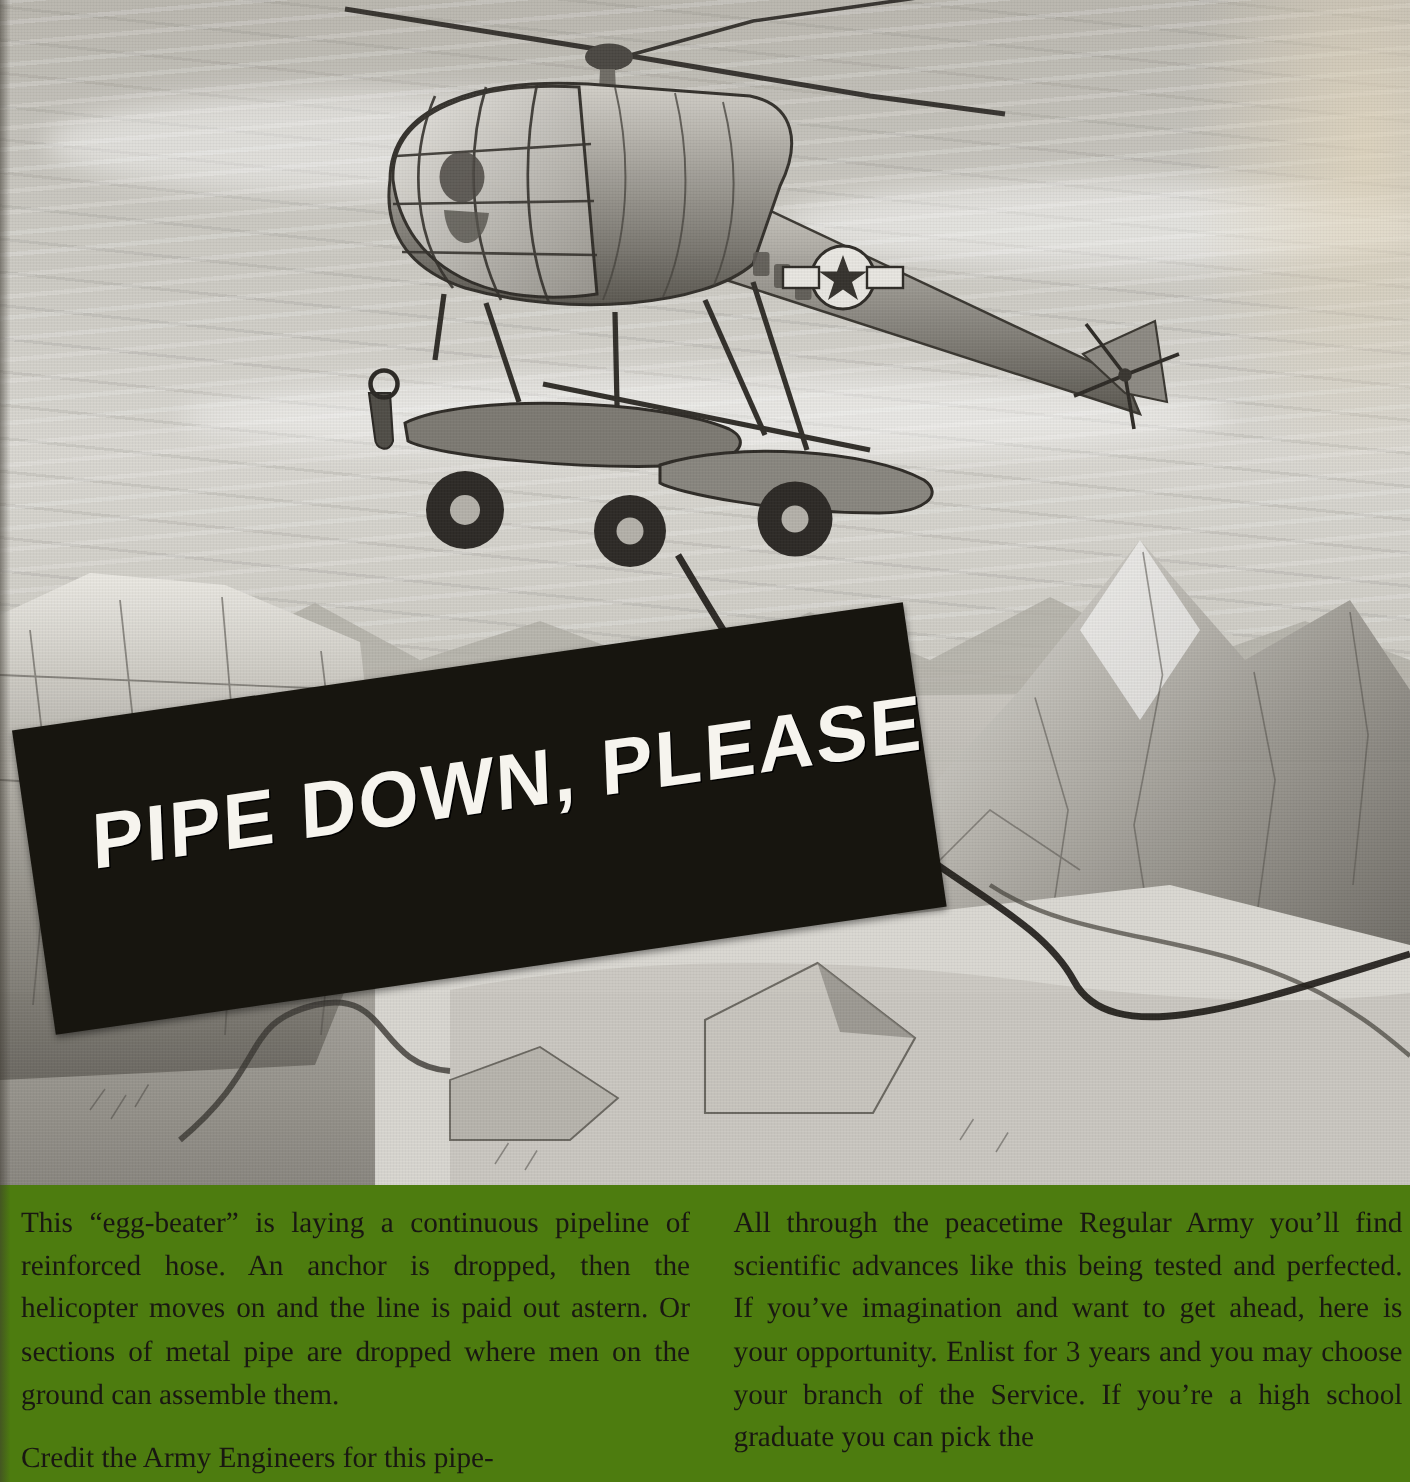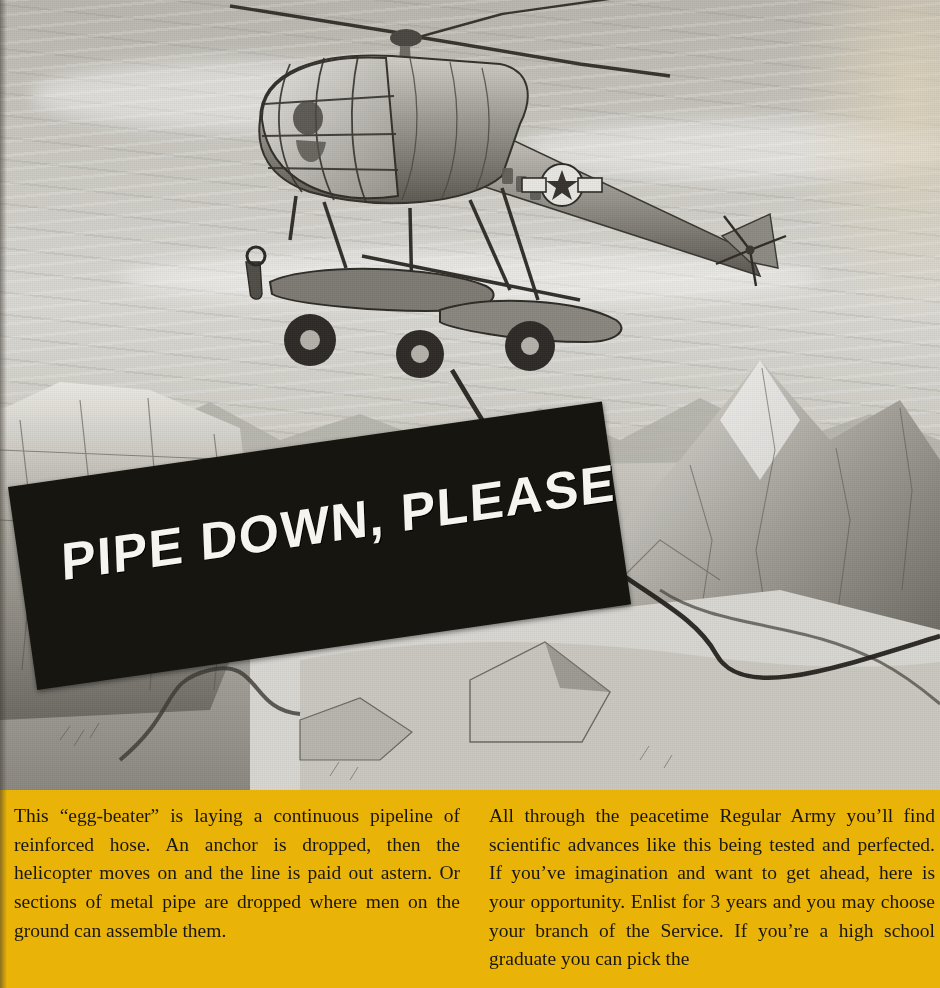--- a/index.html
+++ b/index.html
@@ -96,21 +96,21 @@
     text-shadow: 1px 1px 0 #000;
   }
 
   
   .columns {
     position: absolute;
     left: 0;
     top: 790px;
     width: 940px;
     height: 198px;
-    background: #eab308;
+    background: #4d7c0f;
     padding: 0;
   }
   .col {
     position: absolute;
     top: 12px;
     width: 446px;
     font-size: 19.5px;
     line-height: 1.47;
     text-align: justify;
     color: #191712;
@@ -298,20 +298,21 @@
     <div class="grain"></div>
 
     <div class="banner">
       <div class="banner-text">PIPE DOWN, PLEASE</div>
     </div>
   </div>
 
   <div class="columns">
     <div class="col left">
       <p>This “egg-beater” is laying a continuous pipeline of reinforced hose. An anchor is dropped, then the helicopter moves on and the line is paid out astern. Or sections of metal pipe are dropped where men on the ground can assemble them.</p>
+      <p>Credit the Army Engineers for this pipe-</p>
     </div>
     <div class="col right">
       <p>All through the peacetime Regular Army you’ll find scientific advances like this being tested and perfected. If you’ve imagination and want to get ahead, here is your opportunity. Enlist for 3 years and you may choose your branch of the Service. If you’re a high school graduate you can pick the</p>
     </div>
   </div>
 
   <div class="edge-left"></div>
 </div>
 
 </body></html>

